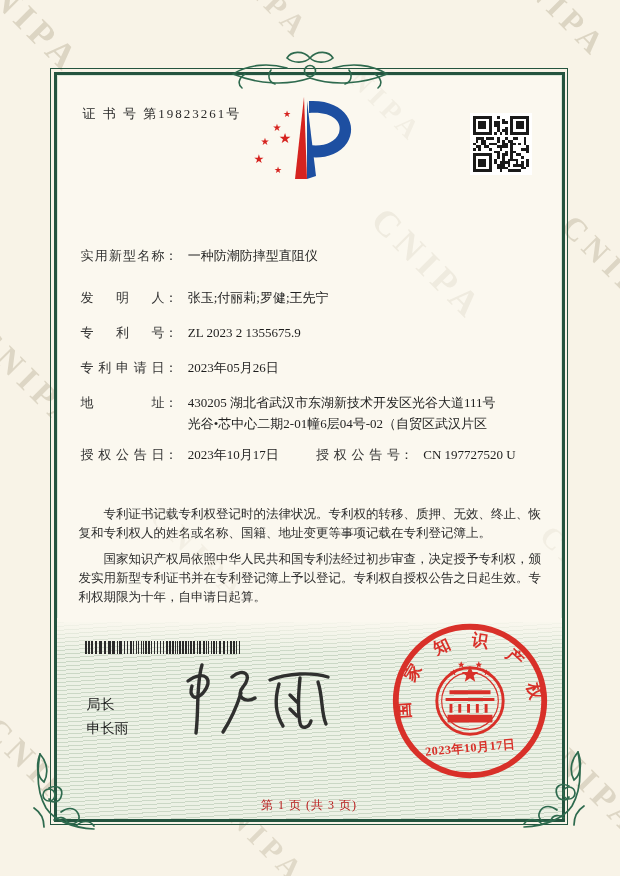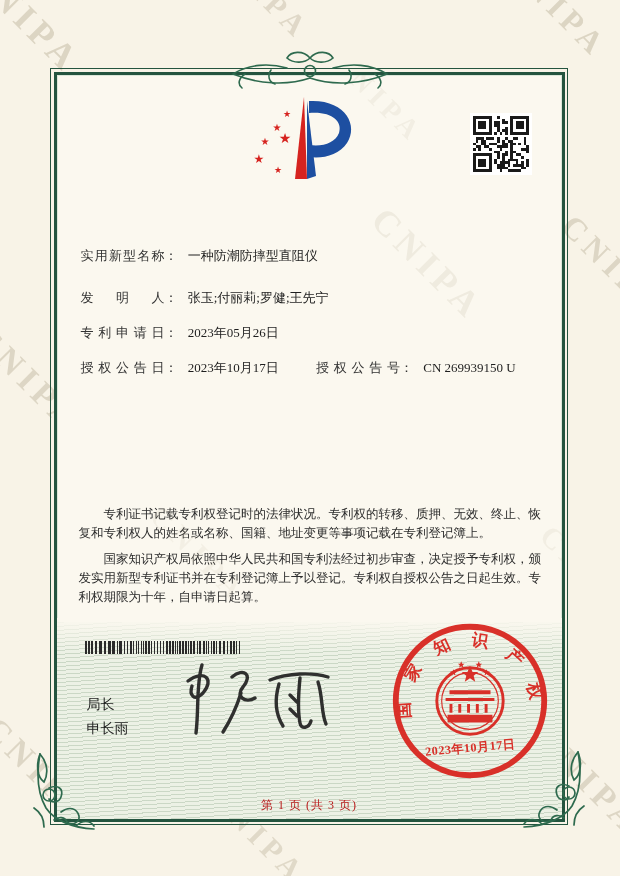--- a/index.html
+++ b/index.html
@@ -92,20 +92,21 @@
   <div class="cert-border2">
 
     <div class="waveband"></div>
     <div class="wavefade"></div>
 
     <div class="wm" style="left:262px;top:6px;font-size:28px;opacity:.12;">CNIPA</div>
     <div class="wm" style="left:300px;top:168px;font-size:36px;opacity:.16;">CNIPA</div>
     <div class="wm" style="left:80px;top:462px;font-size:30px;opacity:.10;">CNIPA</div>
     <div class="wm" style="left:470px;top:482px;font-size:30px;opacity:.12;">CNIPA</div>
 
+    <div class="cert-no">证 书 号 第19823261号</div>
 
     <svg class="logo" viewBox="0 0 124 100">
       <g fill="#d6231f">
         <text x="40" y="30" font-size="9" text-anchor="middle">★</text>
         <text x="30" y="44" font-size="10" text-anchor="middle">★</text>
         <text x="38" y="56" font-size="14" text-anchor="middle">★</text>
         <text x="18" y="58" font-size="10" text-anchor="middle">★</text>
         <text x="12" y="76" font-size="12" text-anchor="middle">★</text>
         <text x="31" y="86" font-size="9" text-anchor="middle">★</text>
       </g>
@@ -122,28 +123,39 @@
     <div class="fields">
       <div class="frow first">
         <span class="flabel">实用新型名称</span><span class="fcolon">：</span>
         <span class="fvalue">一种防潮防摔型直阻仪</span>
       </div>
       <div class="frow">
         <span class="flabel">发明人</span><span class="fcolon">：</span>
         <span class="fvalue">张玉;付丽莉;罗健;王先宁</span>
       </div>
       <div class="frow">
+        <span class="flabel">专利号</span><span class="fcolon">：</span>
+        <span class="fvalue">ZL 2023 2 1355675.9</span>
+      </div>
+      <div class="frow">
         <span class="flabel">专利申请日</span><span class="fcolon">：</span>
         <span class="fvalue">2023年05月26日</span>
+      </div>
+      <div class="frow" style="margin-bottom:10px;">
+        <span class="flabel">地址</span><span class="fcolon">：</span>
+        <span class="addr-lines">
+          <span>430205 湖北省武汉市东湖新技术开发区光谷大道111号</span><br>
+          <span>光谷•芯中心二期2-01幢6层04号-02（自贸区武汉片区</span>
+        </span>
       </div>
       <div class="frow">
         <span class="flabel">授权公告日</span><span class="fcolon">：</span>
         <span class="fvalue">2023年10月17日</span>
         <span class="flabel pair2">授权公告号</span><span class="fcolon">：</span>
-        <span class="fvalue">CN 269939150 U</span>
+        <span class="fvalue">CN 197727520 U</span>
       </div>
     </div>
 
     <div class="paras">
       <p>专利证书记载专利权登记时的法律状况。专利权的转移、质押、无效、终止、恢复和专利权人的姓名或名称、国籍、地址变更等事项记载在专利登记簿上。</p>
       <p>国家知识产权局依照中华人民共和国专利法经过初步审查，决定授予专利权，颁发实用新型专利证书并在专利登记簿上予以登记。专利权自授权公告之日起生效。专利权期限为十年，自申请日起算。</p>
     </div>
 
     <svg class="barcode" id="barcode" viewBox="0 0 160 13" preserveAspectRatio="none">
         <rect x="0" y="0" width="2" height="13" fill="#2b2b2b"></rect>

